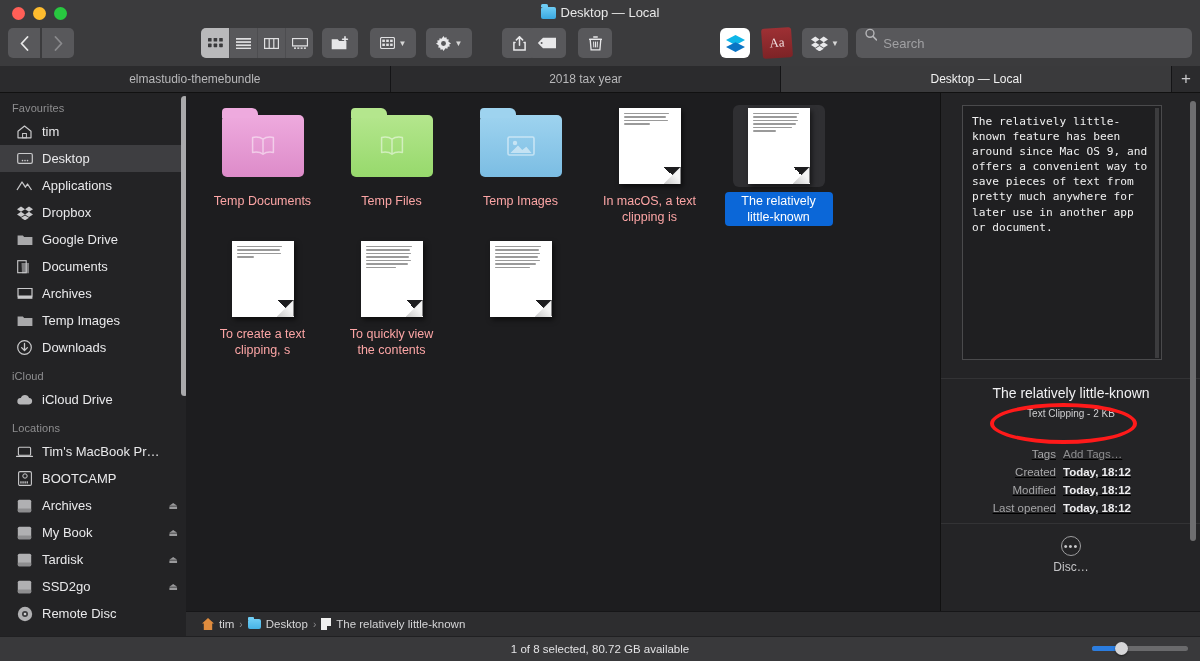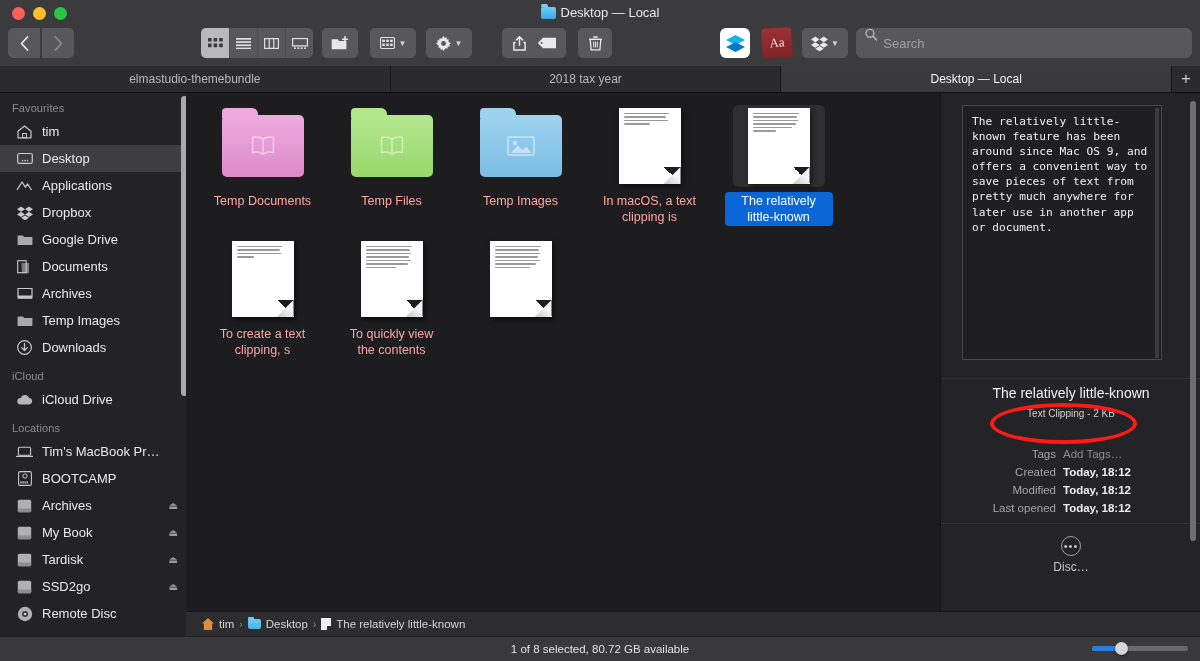--- a/index.html
+++ b/index.html
@@ -209,21 +209,21 @@
   }
   .info-title {
     position: absolute; top: 292px; left: 0; width: 260px; text-align: center;
     font-size: 14px; color: #f1f1f3;
   }
   .info-sub {
     position: absolute; top: 315px; left: 0; width: 260px; text-align: center;
     font-size: 10px; color: #cfcfd1;
   }
   .rows { position: absolute; top: 352px; left: 0; width: 260px; }
-  .row { display: flex; font-size: 11.5px; line-height: 18px; }
+  .row { display: flex; font-size: 11.5px; line-height: 18px; text-decoration: underline; }
   .row .k { width: 122px; text-align: right; color: #a6a6a8; padding-right: 7px; }
   .row .v { color: #ededef; font-weight: bold; }
   .row .v.dim { color: #8d8d8f; font-weight: normal; }
   .more-wrap {
     position: absolute; top: 443px; left: 0; width: 260px;
     display: flex; flex-direction: column; align-items: center; gap: 4px;
   }
   .more-circle {
     width: 20px; height: 20px; border-radius: 50%; border: 1.3px solid #9d9d9f;
     display: flex; align-items: center; justify-content: center;

